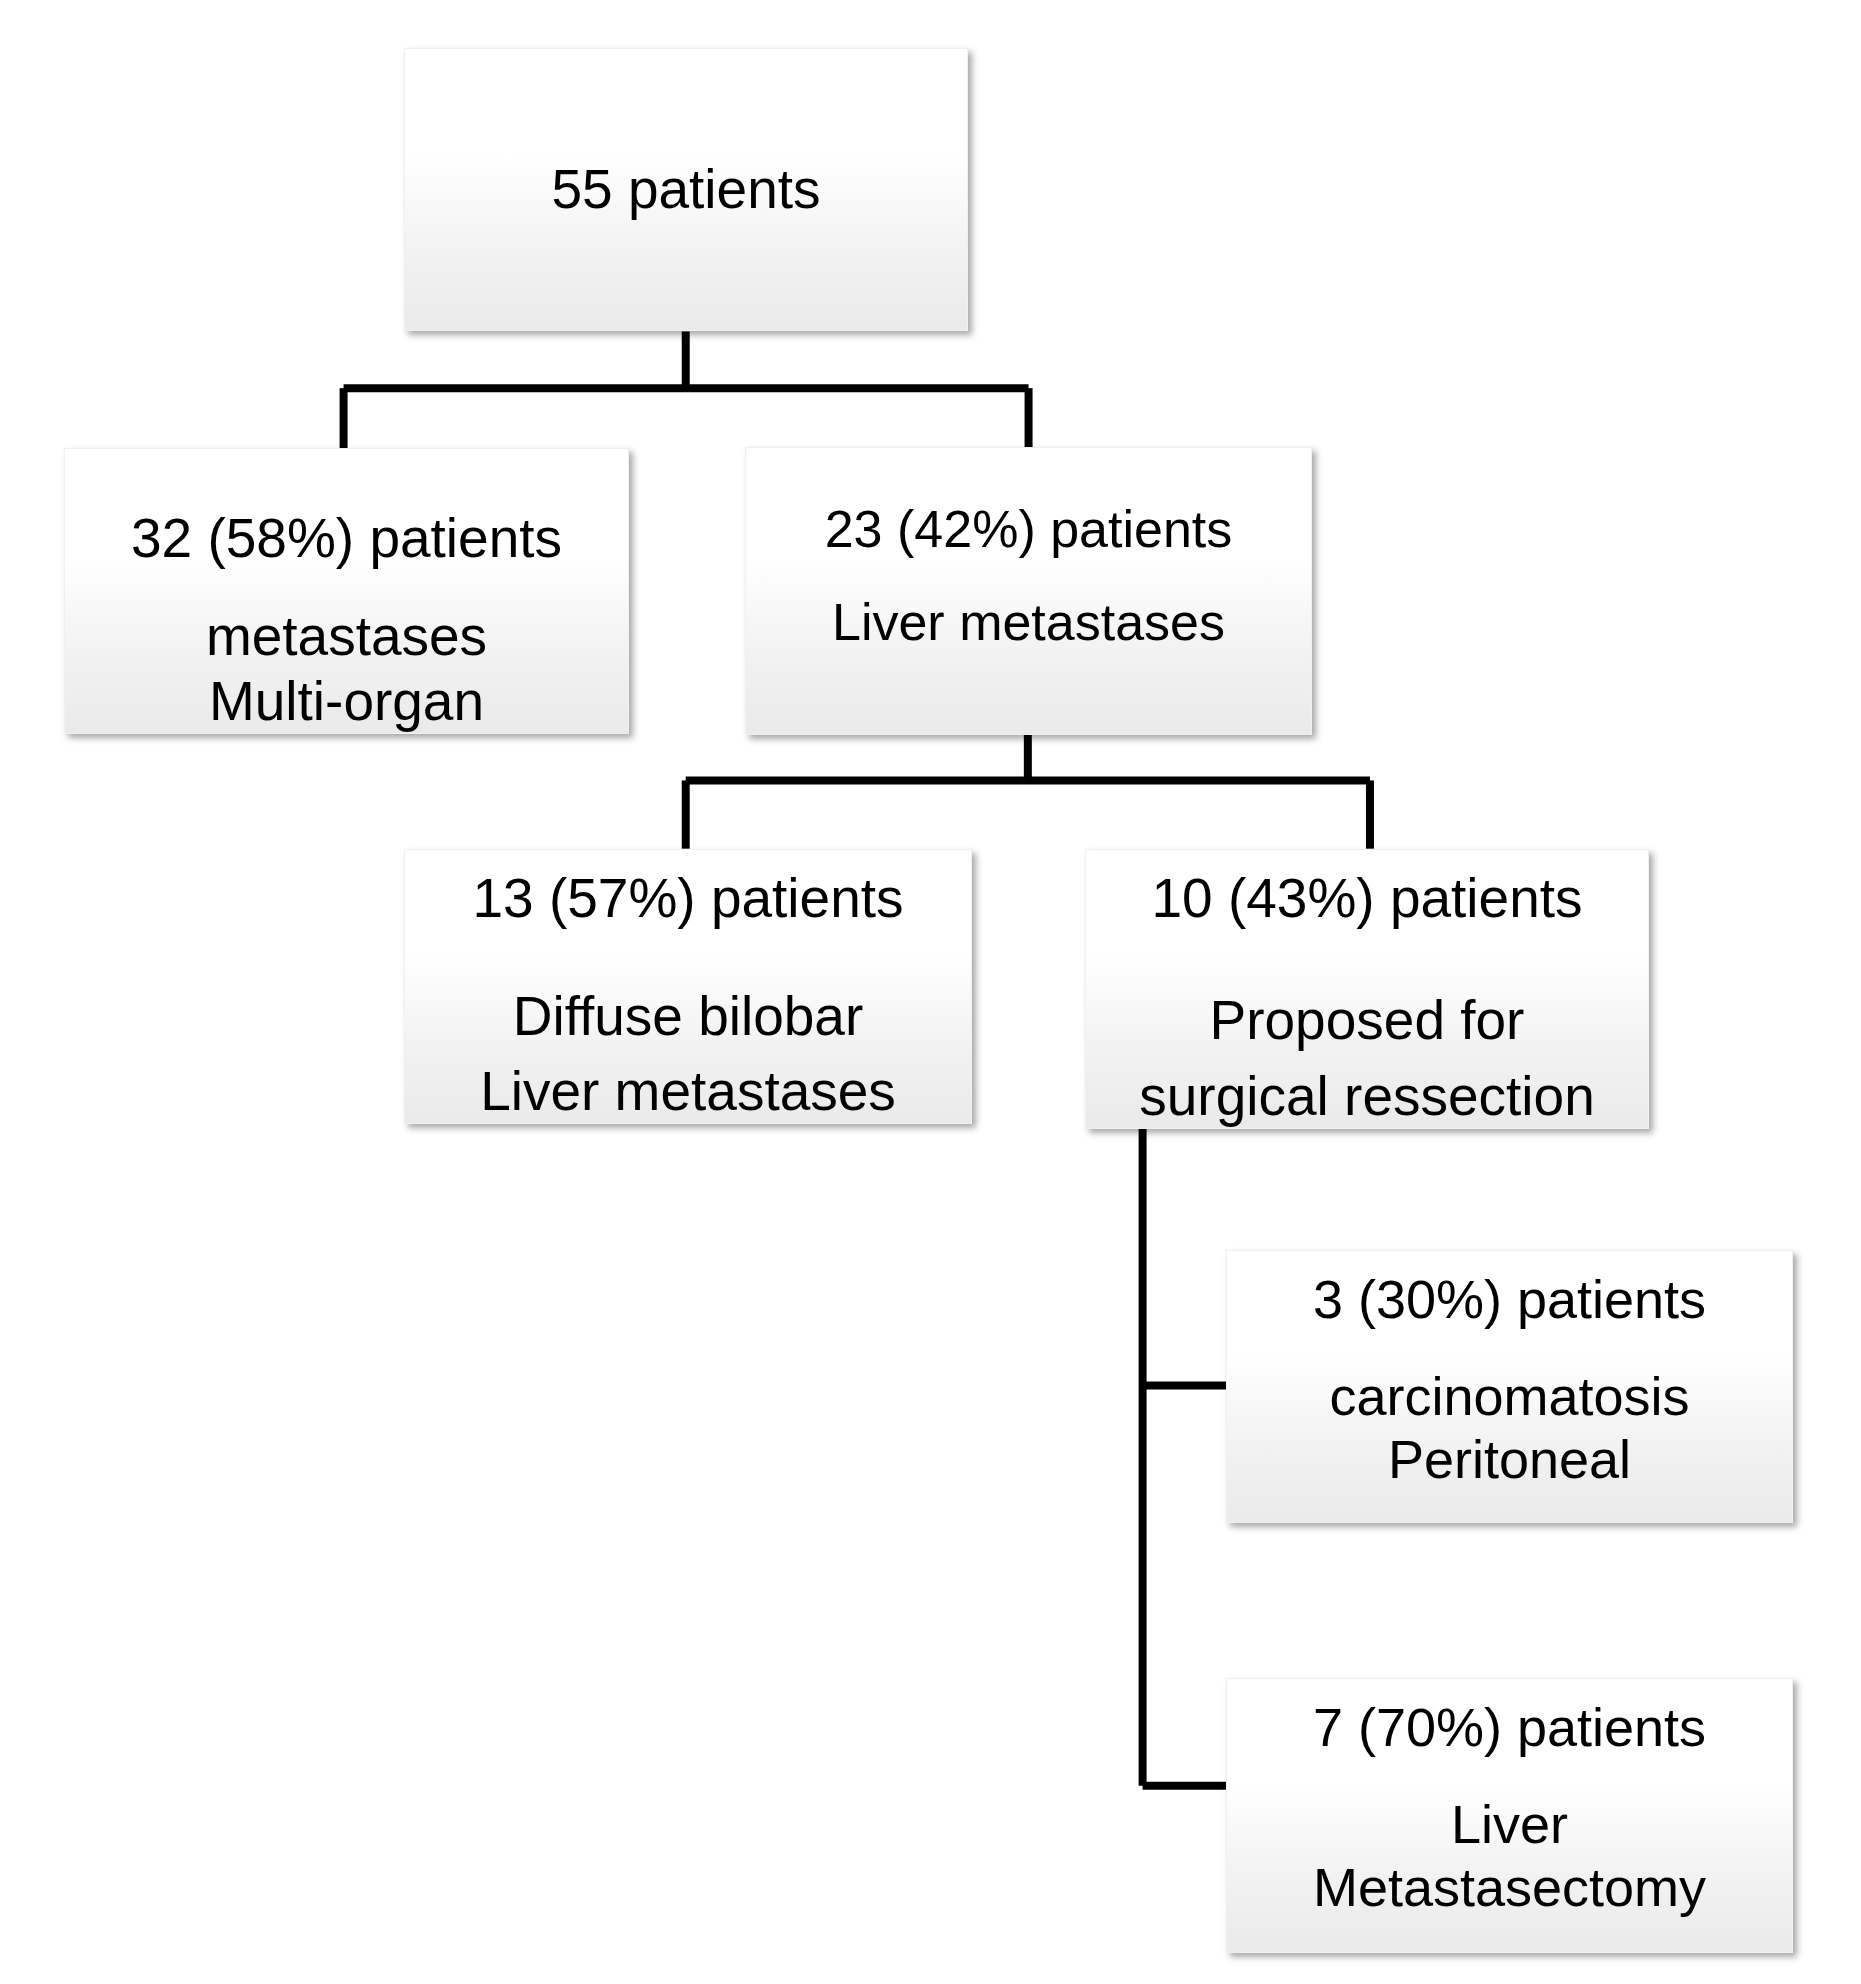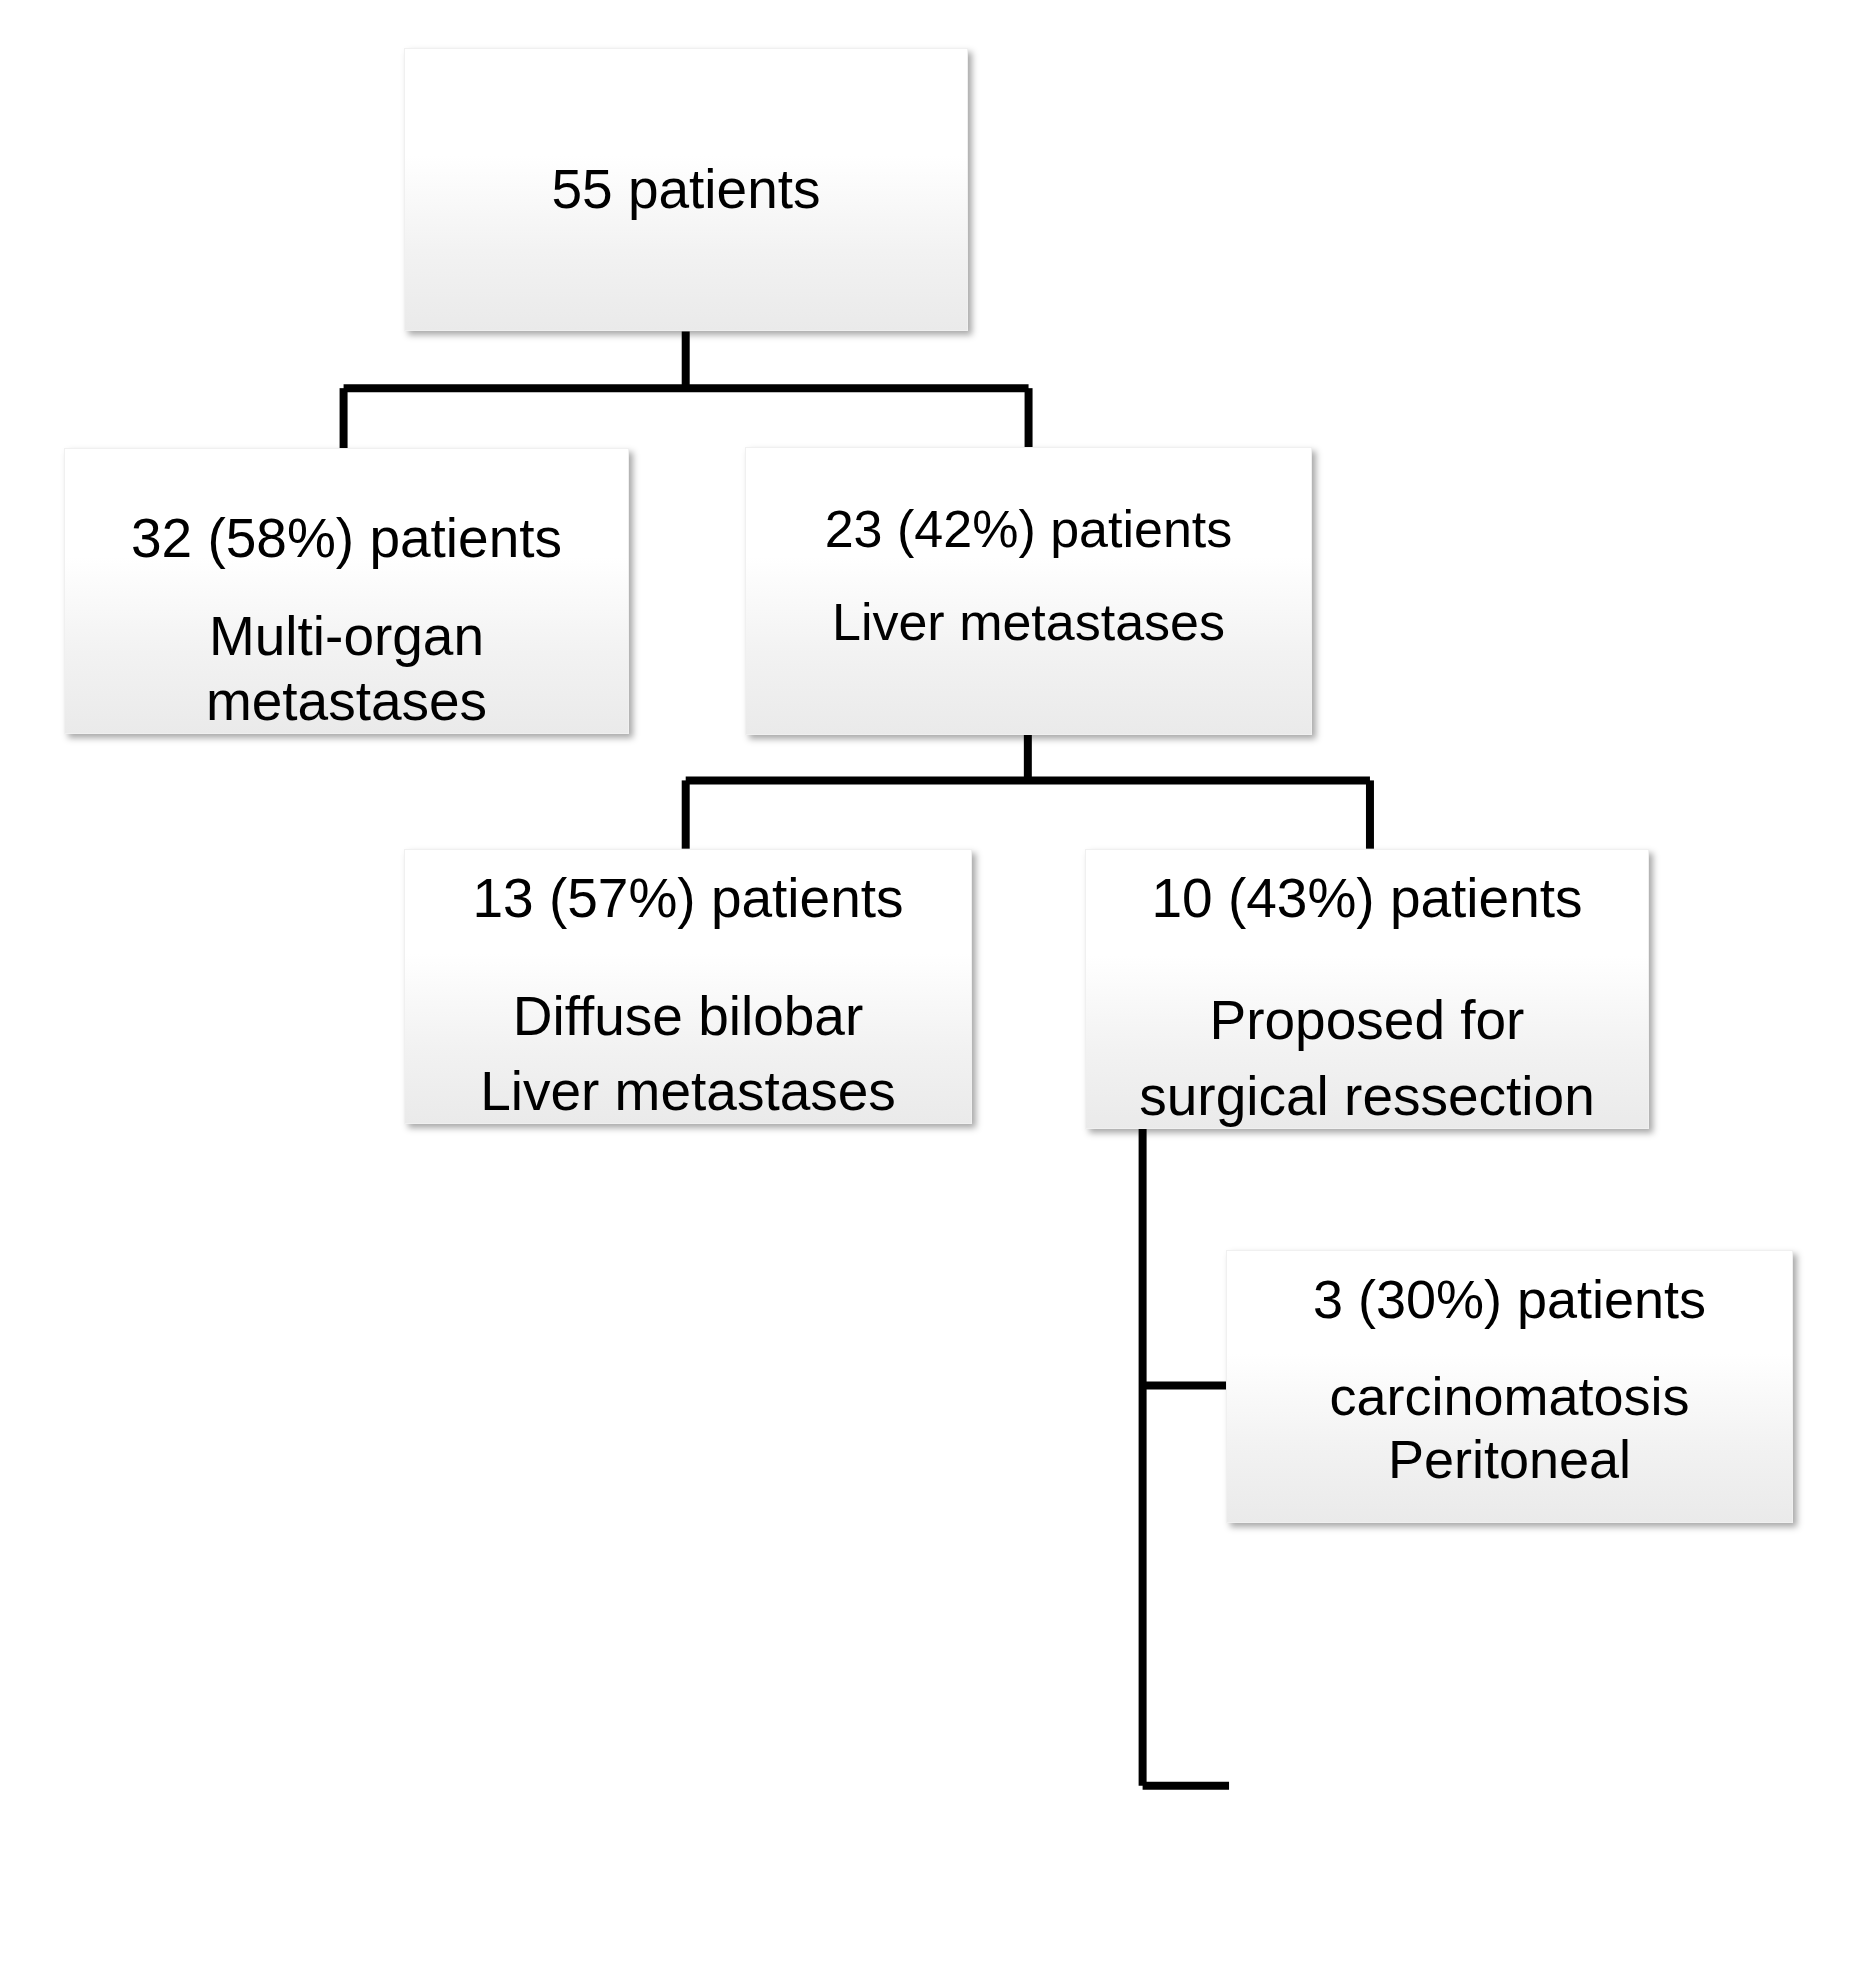--- a/index.html
+++ b/index.html
@@ -97,22 +97,22 @@
     </g>
   </svg>
 
   <div class="node" id="node-root">
     <span class="head">55 patients</span>
   </div>
 
   <div class="node" id="node-multiorgan">
     <span class="head">32 (58%) patients</span>
     <span class="gap"></span>
+    <span class="line">metastases</span>
     <span class="line">Multi-organ</span>
-    <span class="line">metastases</span>
   </div>
 
   <div class="node" id="node-livermets">
     <span class="head">23 (42%) patients</span>
     <span class="gap"></span>
     <span class="line">Liver metastases</span>
   </div>
 
   <div class="node" id="node-diffuse">
     <span class="head">13 (57%) patients</span>
@@ -128,15 +128,21 @@
     <span class="line">surgical ressection</span>
   </div>
 
   <div class="node" id="node-peritoneal">
     <span class="head">3 (30%) patients</span>
     <span class="gap"></span>
     <span class="line">carcinomatosis</span>
     <span class="line">Peritoneal</span>
   </div>
 
+  <div class="node" id="node-metastasectomy">
+    <span class="head">7 (70%) patients</span>
+    <span class="gap"></span>
+    <span class="line">Liver</span>
+    <span class="line">Metastasectomy</span>
+  </div>
 
 </div>
 
 
 </body></html>

